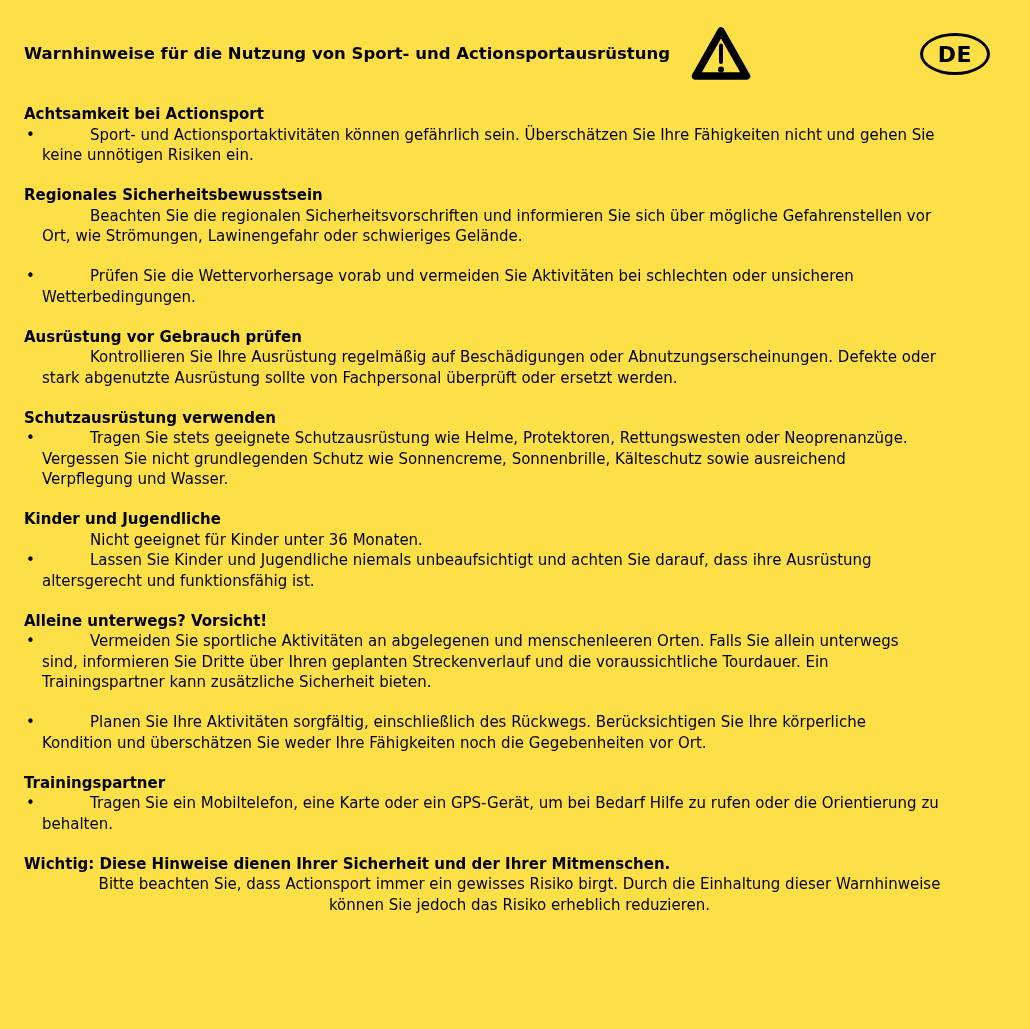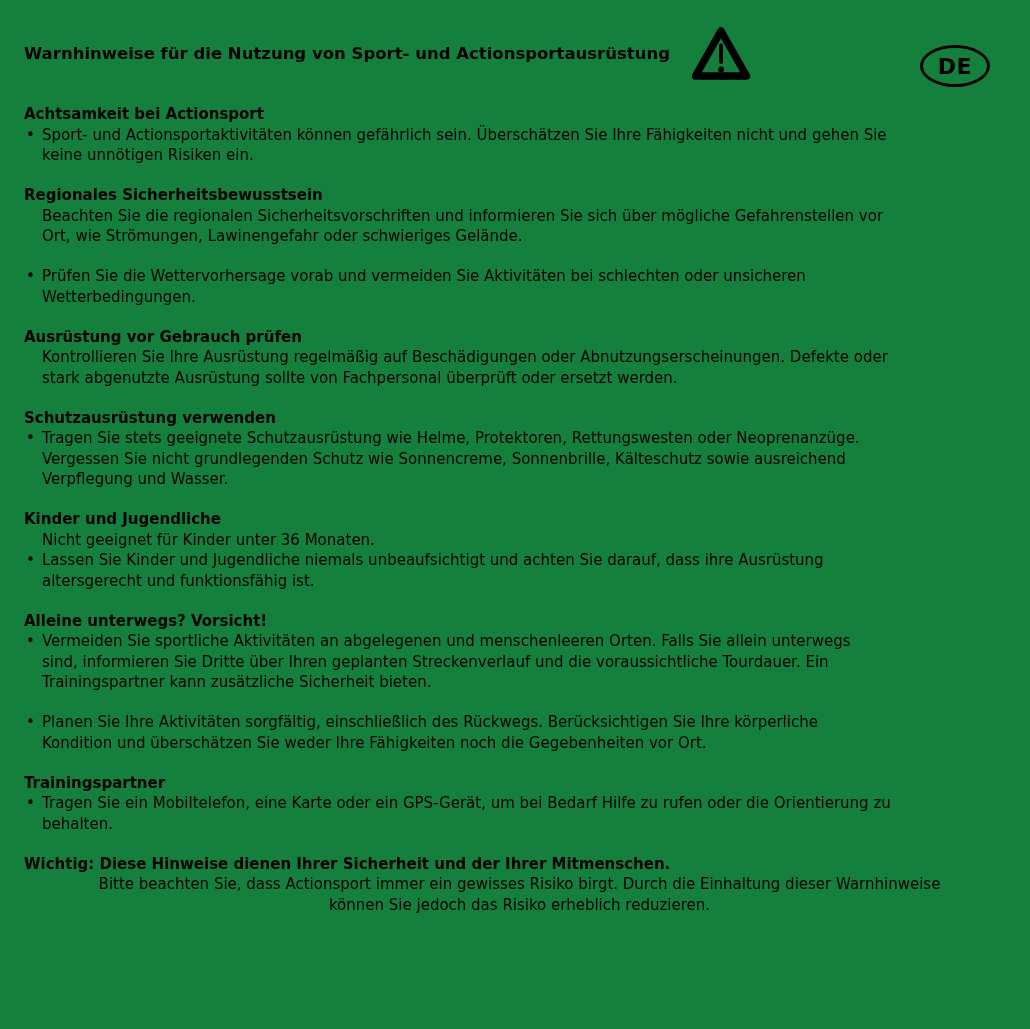--- a/index.html
+++ b/index.html
@@ -1,20 +1,20 @@
 <!DOCTYPE html>
 <html><head>
 <meta charset="utf-8">
 <style>
   html, body { margin: 0; padding: 0; background: #ffffff; }
   .page {
     position: relative;
     width: 1030px;
     height: 1029px;
-    background: #15803d;
+    background: #fde047;
     color: #000000;
     font-family: "DejaVu Sans", "Liberation Sans", sans-serif;
     overflow: hidden;
     box-sizing: border-box;
   }
   
   .doc-header { position: relative; height: 104px; }
   .doc-title {
     position: absolute;
     left: 24px;
@@ -27,21 +27,21 @@
   .warning-triangle {
     position: absolute;
     left: 690px;
     top: 24px;
     width: 62px;
     height: 59px;
   }
   .lang-badge {
     position: absolute;
     left: 920px;
-    top: 45px;
+    top: 33px;
     width: 70px;
     height: 42px;
     box-sizing: border-box;
     border: 3.5px solid #000000;
     border-radius: 50%;
     display: flex;
     align-items: center;
     justify-content: center;
     font-weight: bold;
     font-size: 22px;
@@ -60,21 +60,21 @@
     padding-left: 18px;
     font-size: 15px;
     line-height: 20.5px;
   }
   .item .bullet {
     position: absolute;
     left: 2px;
     top: 0;
     line-height: 20.5px;
   }
-  .item-text { white-space: pre-line; }
+  .item-text { white-space: pre-line; margin-left: 48px; }
   
   .doc-footer { font-size: 15px; line-height: 20.5px; }
   .footer-emphasis { font-weight: bold; }
   .footer-body { white-space: pre-line; text-align: center; }
 </style>
 </head>
 <body>
 
 <div class="page">
 

